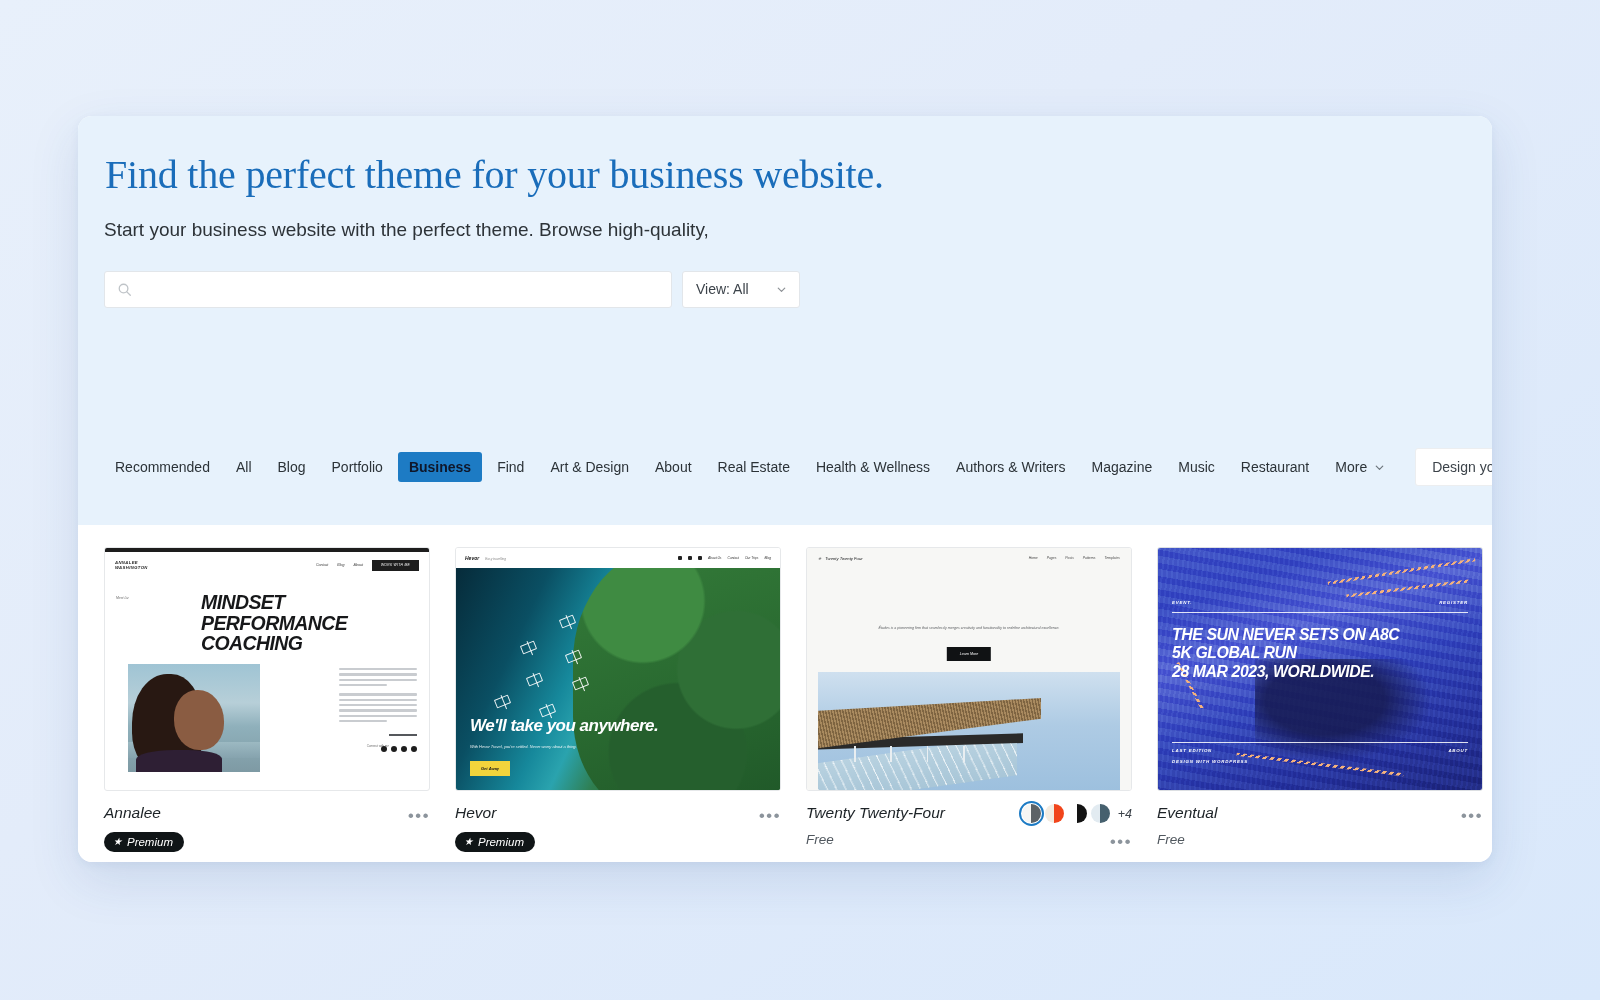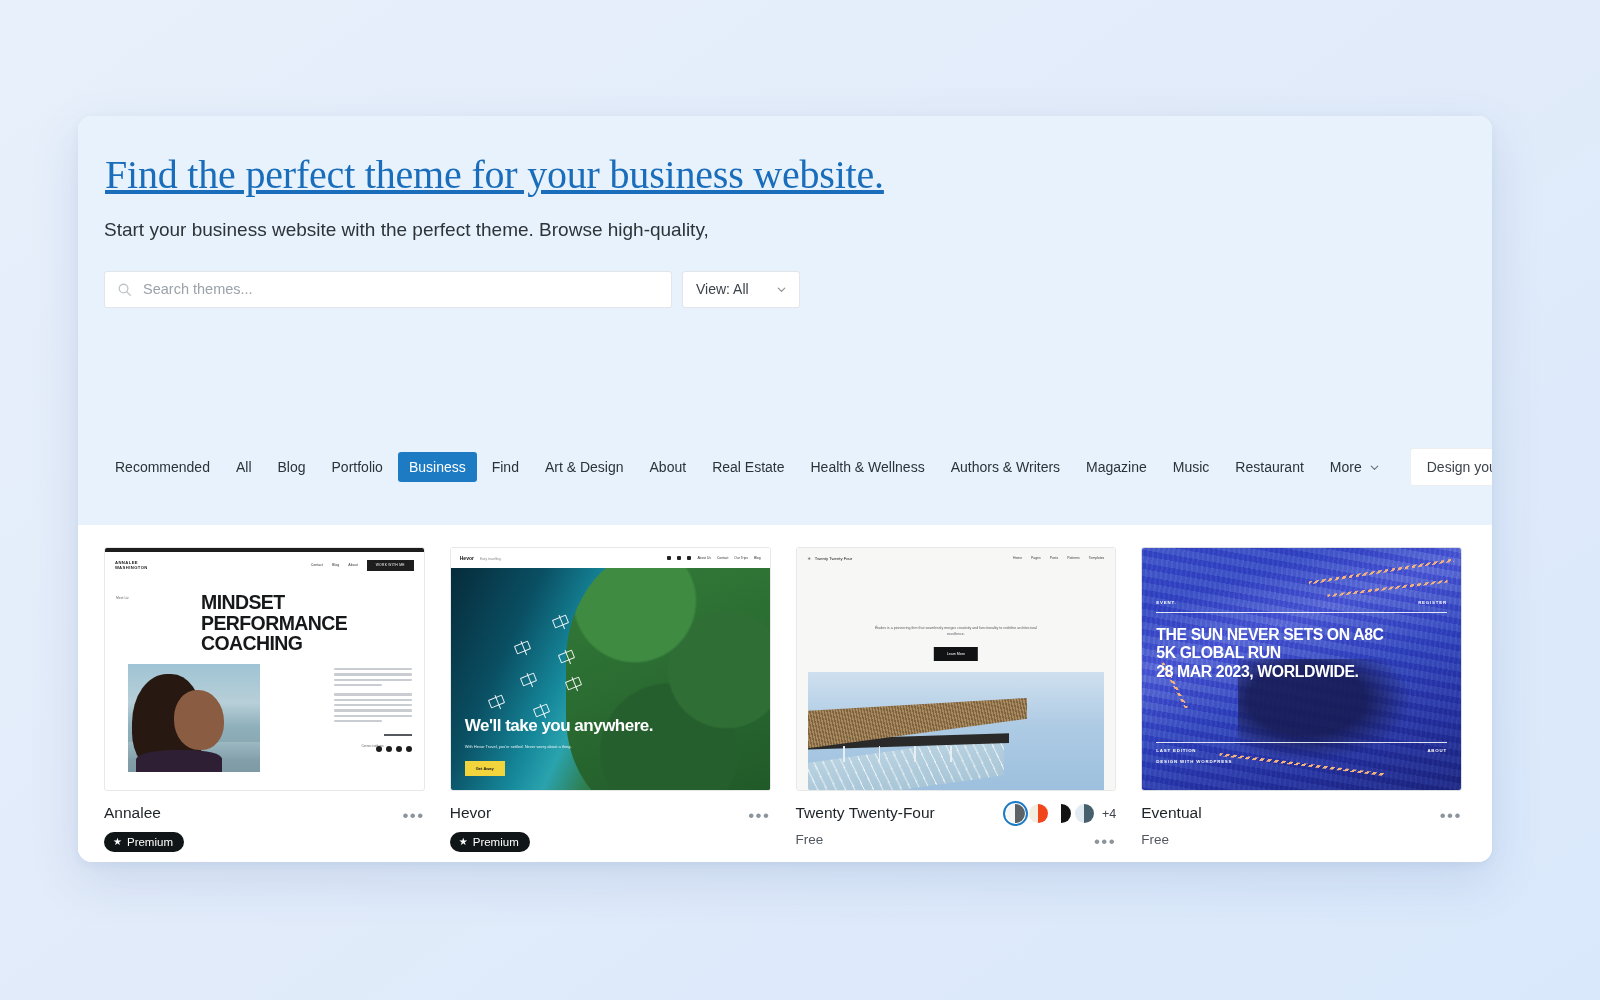--- a/index.html
+++ b/index.html
@@ -31,21 +31,20 @@
     height: 293px;
   }
   .hero-title {
     font-family: "Liberation Serif", serif;
     color: #1a6dba;
     font-size: 40px;
     font-weight: 400;
     letter-spacing: -0.2px;
     line-height: 1.15;
     padding-left: 1px;
-    text-decoration: underline;
   }
   .hero-sub {
     margin-top: 18px;
     color: #2d3338;
     font-size: 19px;
     line-height: 1.52;
     max-width: 620px;
   }
 
   
@@ -105,42 +104,43 @@
   .tab {
     font-size: 14px;
     color: #2c3338;
     padding: 7px 11px;
     border-radius: 3px;
     white-space: nowrap;
     cursor: pointer;
   }
   .tab.active {
     background: #1d7bc4;
-    color: #ffffff;
-    font-weight: 400;
+    color: #0f172a;
+    font-weight: 700;
   }
   .tab.more { display: inline-flex; align-items: center; gap: 6px; }
   .design-btn {
     background: #ffffff;
     border: 1px solid #eceef0;
     border-radius: 3px;
     font-size: 14px;
     color: #3c434a;
     padding: 10px 16px;
     white-space: nowrap;
     cursor: pointer;
     margin-left: 18px;
   }
 
   
   .grid-wrap {
     background: #ffffff;
-    padding: 22px 30px 0 26px;
+    padding: 22px 9px 0 26px;
     height: 337px;
     overflow: hidden;
+    font-style: italic;
   }
   .grid {
     display: grid;
     grid-template-columns: repeat(4, 1fr);
     column-gap: 25px;
     row-gap: 22px;
   }
   .card { width: 100%; }
   .thumb {
     width: 100%;
@@ -283,21 +283,20 @@
     <p class="hero-sub">
       <span>Start your business website with the perfect theme. Browse high-quality,</span><br>
     </p>
 
     <div class="search-row">
       <div class="search-box">
         <svg class="search-icon" viewBox="0 0 16 16" fill="none" stroke="#8c949c" stroke-width="1.4">
           <circle cx="7" cy="7" r="4.6"></circle>
             <line x1="10.5" y1="10.5" x2="14.2" y2="14.2" stroke-linecap="round"></line>
         </svg>
-        <input class="search-input" type="text" placeholder="Search themes..." style="">
       </div>
 
       <div class="view-select">
         <span>View: All</span>
         <svg class="chev" viewBox="0 0 16 16" fill="none" stroke="#50575e" stroke-width="1.5">
           <polyline points="4,6.3 8,10.3 12,6.3" stroke-linecap="round" stroke-linejoin="round"></polyline>
         </svg>
       </div>
     </div>
   </div>

